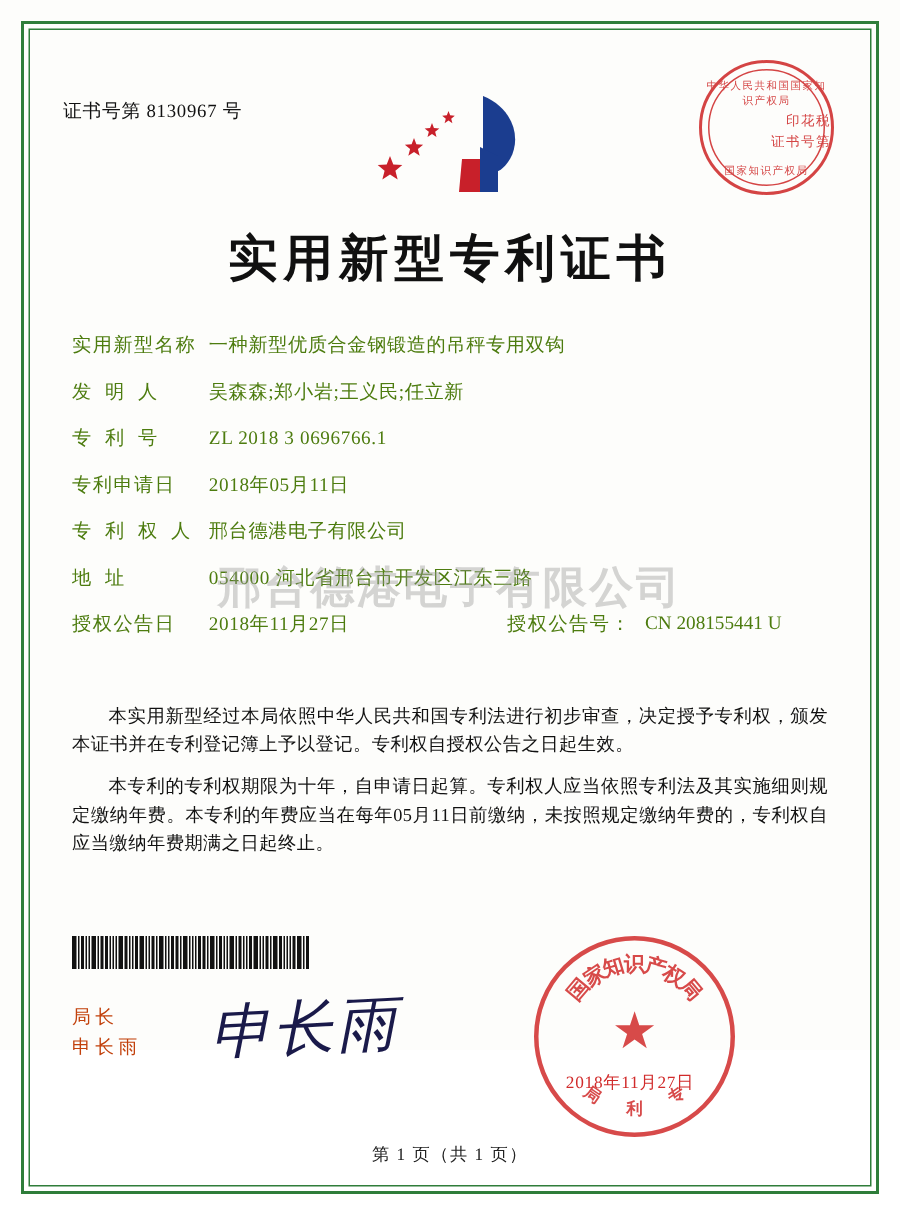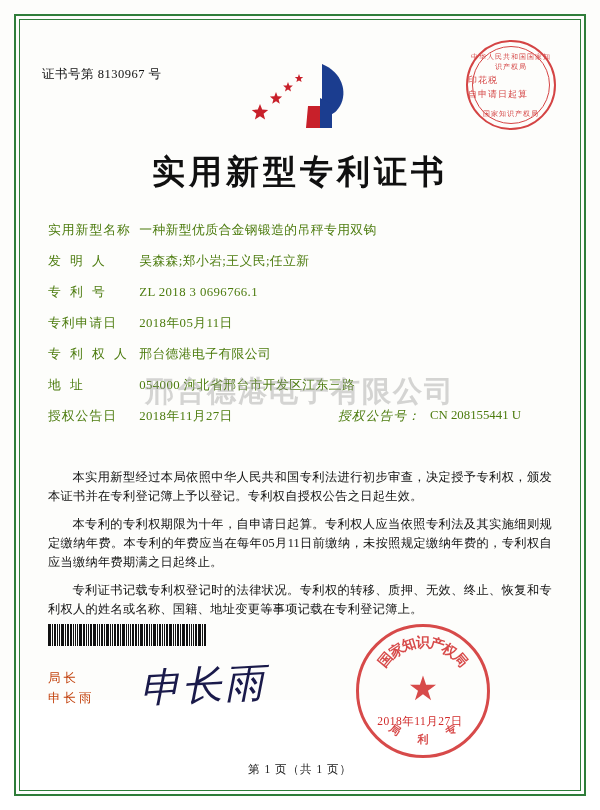--- a/index.html
+++ b/index.html
@@ -77,21 +77,21 @@
     font-size: 7px;
     letter-spacing: 1px;
     font-family: "Liberation Sans", sans-serif;
   }
   .seal-top .arc-top { top: 10px; }
   .seal-top .arc-bottom { bottom: 9px; }
   .seal-top .center-line1,
   .seal-top .center-line2 {
     position: absolute;
     width: 100%;
-    text-align: left;
+    text-align: right;
     font-size: 9px;
     font-family: "Liberation Sans", sans-serif;
     letter-spacing: 1px;
   }
   .seal-top .center-line1 { top: 32px; }
   .seal-top .center-line2 { top: 46px; }
 
   .title {
     position: absolute;
     left: 0; top: 150px;
@@ -123,21 +123,20 @@
   .field-label.wide { letter-spacing: 1px; }
   .field-value {
     display: inline-block;
     letter-spacing: 0.4px;
   }
   .field-row.split .right-label {
     position: absolute;
     left: 290px;
     top: 0;
     letter-spacing: 1px;
-    font-style: italic;
   }
   .field-row.split .right-value {
     position: absolute;
     left: 382px;
     top: 0;
   }
 
   
   .watermark {
     position: absolute;
@@ -273,21 +272,21 @@
         <polygon points="44,24 45.3,27.4 48.9,27.6 46.1,29.9 47,33.4 44,31.4 41,33.4 41.9,29.9 39.1,27.6 42.7,27.4"></polygon>
         <polygon points="55,16 56.1,18.9 59.2,19.1 56.8,21.1 57.6,24.1 55,22.4 52.4,24.1 53.2,21.1 50.8,19.1 53.9,18.9"></polygon>
       </g>
     </svg>
   </div>
 
   <div class="seal-top">
     <div class="ring"></div>
     <div class="arc-top">中华人民共和国国家知识产权局</div>
     <div class="center-line1">印花税</div>
-    <div class="center-line2">自申请日起算</div>
+    <div class="center-line2">证书号第</div>
     <div class="arc-bottom">国家知识产权局</div>
   </div>
 
   <div class="title">实用新型专利证书</div>
 
   <div class="fields">
     <div class="field-row">
       <span class="field-label wide">实用新型名称</span>
       <span class="field-value">一种新型优质合金钢锻造的吊秤专用双钩</span>
     </div>
@@ -317,21 +316,20 @@
       <span class="right-label">授权公告号：</span>
       <span class="right-value">CN 208155441 U</span>
     </div>
   </div>
 
   <div class="watermark">邢台德港电子有限公司</div>
 
   <div class="body-text">
     <p>本实用新型经过本局依照中华人民共和国专利法进行初步审查，决定授予专利权，颁发本证书并在专利登记簿上予以登记。专利权自授权公告之日起生效。</p>
     <p>本专利的专利权期限为十年，自申请日起算。专利权人应当依照专利法及其实施细则规定缴纳年费。本专利的年费应当在每年05月11日前缴纳，未按照规定缴纳年费的，专利权自应当缴纳年费期满之日起终止。</p>
-    <p>专利证书记载专利权登记时的法律状况。专利权的转移、质押、无效、终止、恢复和专利权人的姓名或名称、国籍、地址变更等事项记载在专利登记簿上。</p>
   </div>
 
   <div class="barcode"><span style="width:3px"></span><span style="width:1px"></span><span style="width:2px"></span><span style="width:1px"></span><span style="width:1px"></span><span style="width:3px"></span><span style="width:1px"></span><span style="width:2px"></span><span style="width:2px"></span><span style="width:1px"></span><span style="width:1px"></span><span style="width:1px"></span><span style="width:3px"></span><span style="width:2px"></span><span style="width:1px"></span><span style="width:1px"></span><span style="width:2px"></span><span style="width:3px"></span><span style="width:1px"></span><span style="width:1px"></span><span style="width:2px"></span><span style="width:1px"></span><span style="width:3px"></span><span style="width:1px"></span><span style="width:1px"></span><span style="width:2px"></span><span style="width:2px"></span><span style="width:1px"></span><span style="width:3px"></span><span style="width:1px"></span><span style="width:1px"></span><span style="width:1px"></span><span style="width:2px"></span><span style="width:2px"></span><span style="width:1px"></span><span style="width:3px"></span><span style="width:1px"></span><span style="width:2px"></span><span style="width:1px"></span><span style="width:1px"></span><span style="width:3px"></span><span style="width:1px"></span><span style="width:2px"></span><span style="width:1px"></span><span style="width:1px"></span><span style="width:2px"></span><span style="width:3px"></span><span style="width:1px"></span><span style="width:1px"></span><span style="width:2px"></span><span style="width:1px"></span><span style="width:3px"></span><span style="width:2px"></span><span style="width:1px"></span><span style="width:1px"></span><span style="width:1px"></span><span style="width:2px"></span><span style="width:3px"></span><span style="width:1px"></span><span style="width:2px"></span></div>
 
   <div class="director">
     <div>局长</div>
     <div>申长雨</div>
   </div>
 
   <div class="signature">申长雨</div>

